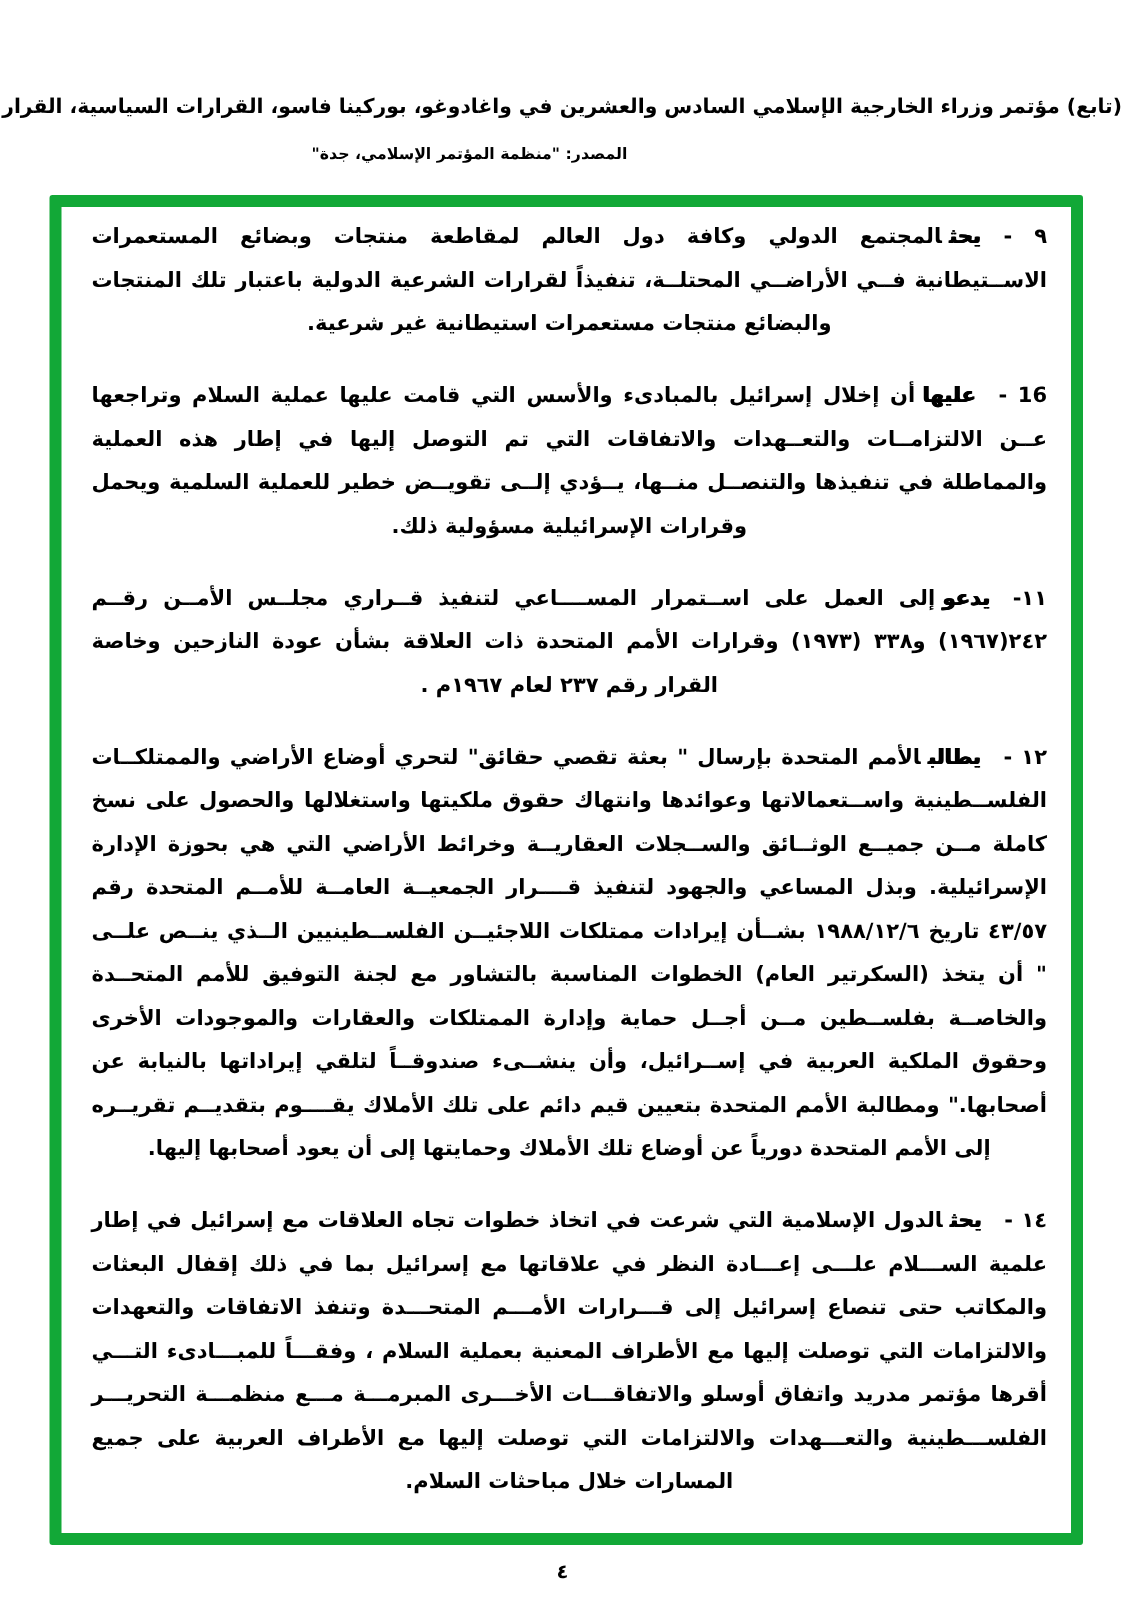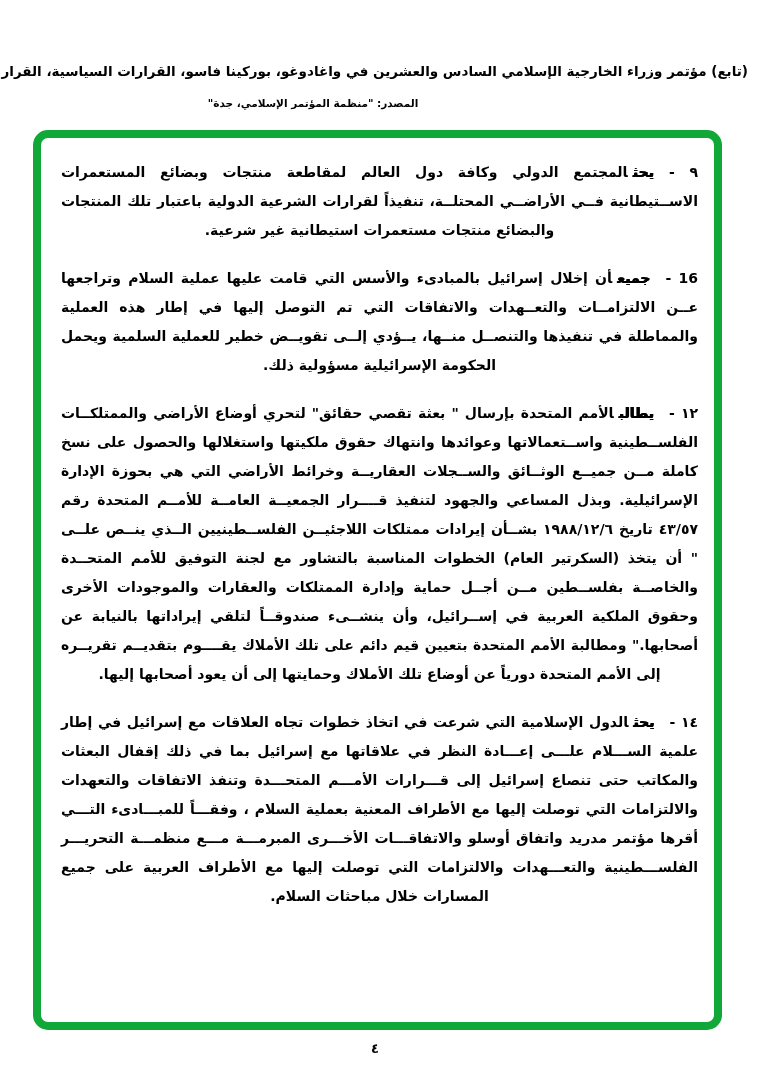--- a/index.html
+++ b/index.html
@@ -28,22 +28,22 @@
     text-align:center;
     font-weight:bold;
     font-size:10.5px;
   }
   .green-box{
     position:absolute;
     left:33px;top:130px;
     box-sizing:border-box;
     width:689px;height:900px;
     border:8px solid #12a837;
-    border-radius:15px;
-    padding:20px 16px 6px 20px;
+    border-radius:2px;
+    padding:6px 16px 6px 20px;
     background:#ffffff;
   }
   .item{
     direction:rtl;
     unicode-bidi:embed;
     text-align:justify;
     text-align-last:center;
     font-size:14px;
     line-height:29px;
     font-weight:bold;
@@ -67,22 +67,23 @@
 </style>
 </head>
 <body>
 
 <div class="header-title">(تابع) مؤتمر وزراء الخارجية الإسلامي السادس والعشرين في واغادوغو، بوركينا فاسو، القرارات السياسية، القرار الرقم ٢٦/١-س</div>
 <div class="header-source">المصدر:  "منظمة المؤتمر الإسلامي، جدة"</div>
 
 <div class="green-box">
   <p class="item"><span class="num">٩ -</span><span class="lead">يحث</span><span>المجتمع الدولي وكافة دول العالم لمقاطعة منتجات وبضائع المستعمرات الاســتيطانية فــي الأراضــي المحتلــة، تنفيذاً لقرارات الشرعية الدولية باعتبار تلك المنتجات والبضائع منتجات مستعمرات استيطانية غير شرعية.</span></p>
 
-  <p class="item"><span class="num">16 -</span><span class="lead">جميع</span><span>أن إخلال إسرائيل بالمبادىء والأسس التي قامت عليها عملية السلام وتراجعها عــن الالتزامــات والتعــهدات والاتفاقات التي تم التوصل إليها في إطار هذه العملية والمماطلة في تنفيذها والتنصــل منــها، يــؤدي إلــى تقويــض خطير للعملية السلمية ويحمل الحكومة الإسرائيلية مسؤولية ذلك.</span></p>
+  <p class="item"><span class="num">16 -</span><span class="lead">عليها</span><span>أن إخلال إسرائيل بالمبادىء والأسس التي قامت عليها عملية السلام وتراجعها عــن الالتزامــات والتعــهدات والاتفاقات التي تم التوصل إليها في إطار هذه العملية والمماطلة في تنفيذها والتنصــل منــها، يــؤدي إلــى تقويــض خطير للعملية السلمية ويحمل وقرارات الإسرائيلية مسؤولية ذلك.</span></p>
 
+  <p class="item"><span class="num">١١-</span><span class="lead">يدعو</span><span>إلى العمل على اســتمرار المســــاعي لتنفيذ قــراري مجلــس الأمــن رقــم ٢٤٢(١٩٦٧) و٣٣٨ (١٩٧٣) وقرارات الأمم المتحدة ذات العلاقة بشأن عودة النازحين وخاصة القرار رقم ٢٣٧ لعام ١٩٦٧م .</span></p>
 
   <p class="item"><span class="num">١٢ -</span><span class="lead">يطالب</span><span>الأمم المتحدة بإرسال " بعثة تقصي حقائق" لتحري أوضاع الأراضي والممتلكــات الفلســطينية واســتعمالاتها وعوائدها وانتهاك حقوق ملكيتها واستغلالها والحصول على نسخ كاملة مــن جميــع الوثــائق والســجلات العقاريــة وخرائط الأراضي التي هي بحوزة الإدارة الإسرائيلية. وبذل المساعي والجهود لتنفيذ قــــرار الجمعيــة العامــة للأمــم المتحدة رقم ٤٣/٥٧ تاريخ ١٩٨٨/١٢/٦ بشــأن إيرادات ممتلكات اللاجئيــن الفلســطينيين الــذي ينــص علــى " أن يتخذ (السكرتير العام) الخطوات المناسبة بالتشاور مع لجنة التوفيق للأمم المتحــدة والخاصــة بفلســطين مــن أجــل حماية وإدارة الممتلكات والعقارات والموجودات الأخرى وحقوق الملكية العربية في إســرائيل، وأن ينشــىء صندوقــاً لتلقي إيراداتها بالنيابة عن أصحابها." ومطالبة الأمم المتحدة بتعيين قيم دائم على تلك الأملاك يقــــوم بتقديــم تقريــره إلى الأمم المتحدة دورياً عن أوضاع تلك الأملاك وحمايتها إلى أن يعود أصحابها إليها.</span></p>
 
 
   <p class="item"><span class="num">١٤ -</span><span class="lead">يحث</span><span>الدول الإسلامية التي شرعت في اتخاذ خطوات تجاه العلاقات مع إسرائيل في إطار علمية الســـلام علـــى إعـــادة النظر في علاقاتها مع إسرائيل بما في ذلك إقفال البعثات والمكاتب حتى تنصاع إسرائيل إلى قـــرارات الأمـــم المتحـــدة وتنفذ الاتفاقات والتعهدات والالتزامات التي توصلت إليها مع الأطراف المعنية بعملية السلام ، وفقـــاً للمبـــادىء التـــي أقرها مؤتمر مدريد واتفاق أوسلو والاتفاقـــات الأخـــرى المبرمـــة مـــع منظمـــة التحريـــر الفلســـطينية والتعـــهدات والالتزامات التي توصلت إليها مع الأطراف العربية على جميع المسارات خلال مباحثات السلام.</span></p>
 
 </div>
 
 <div class="page-number">٤</div>
 

